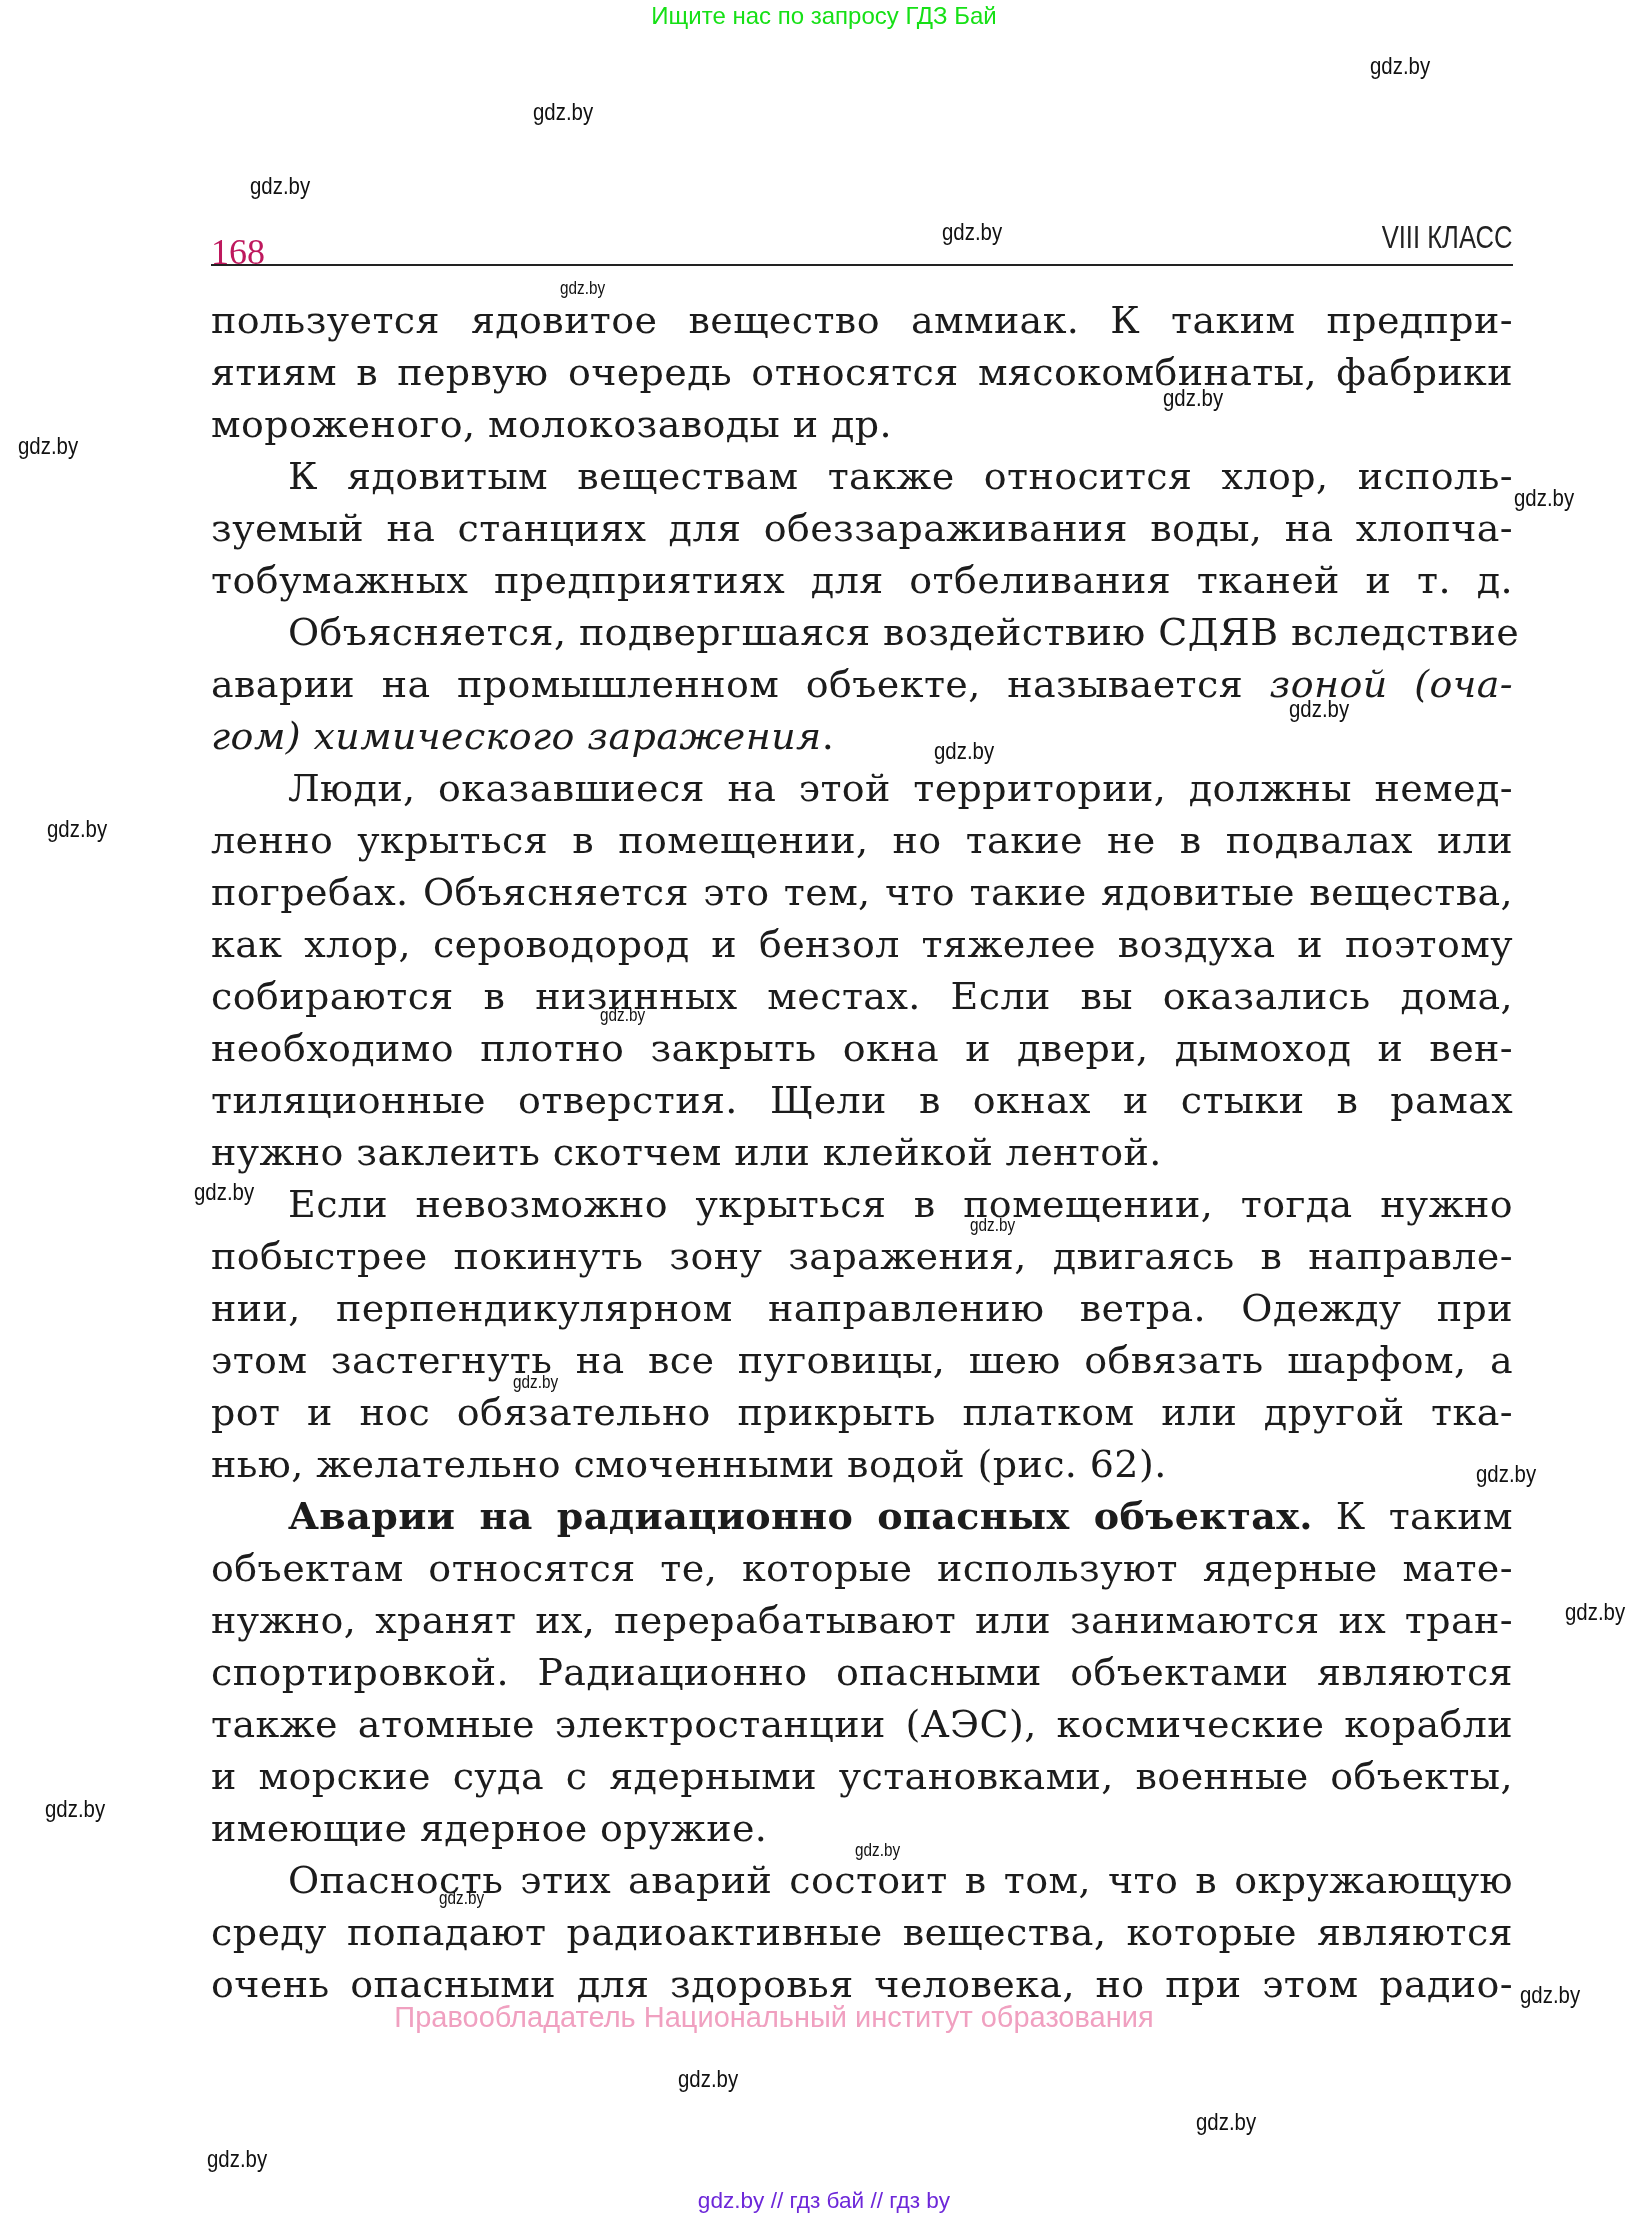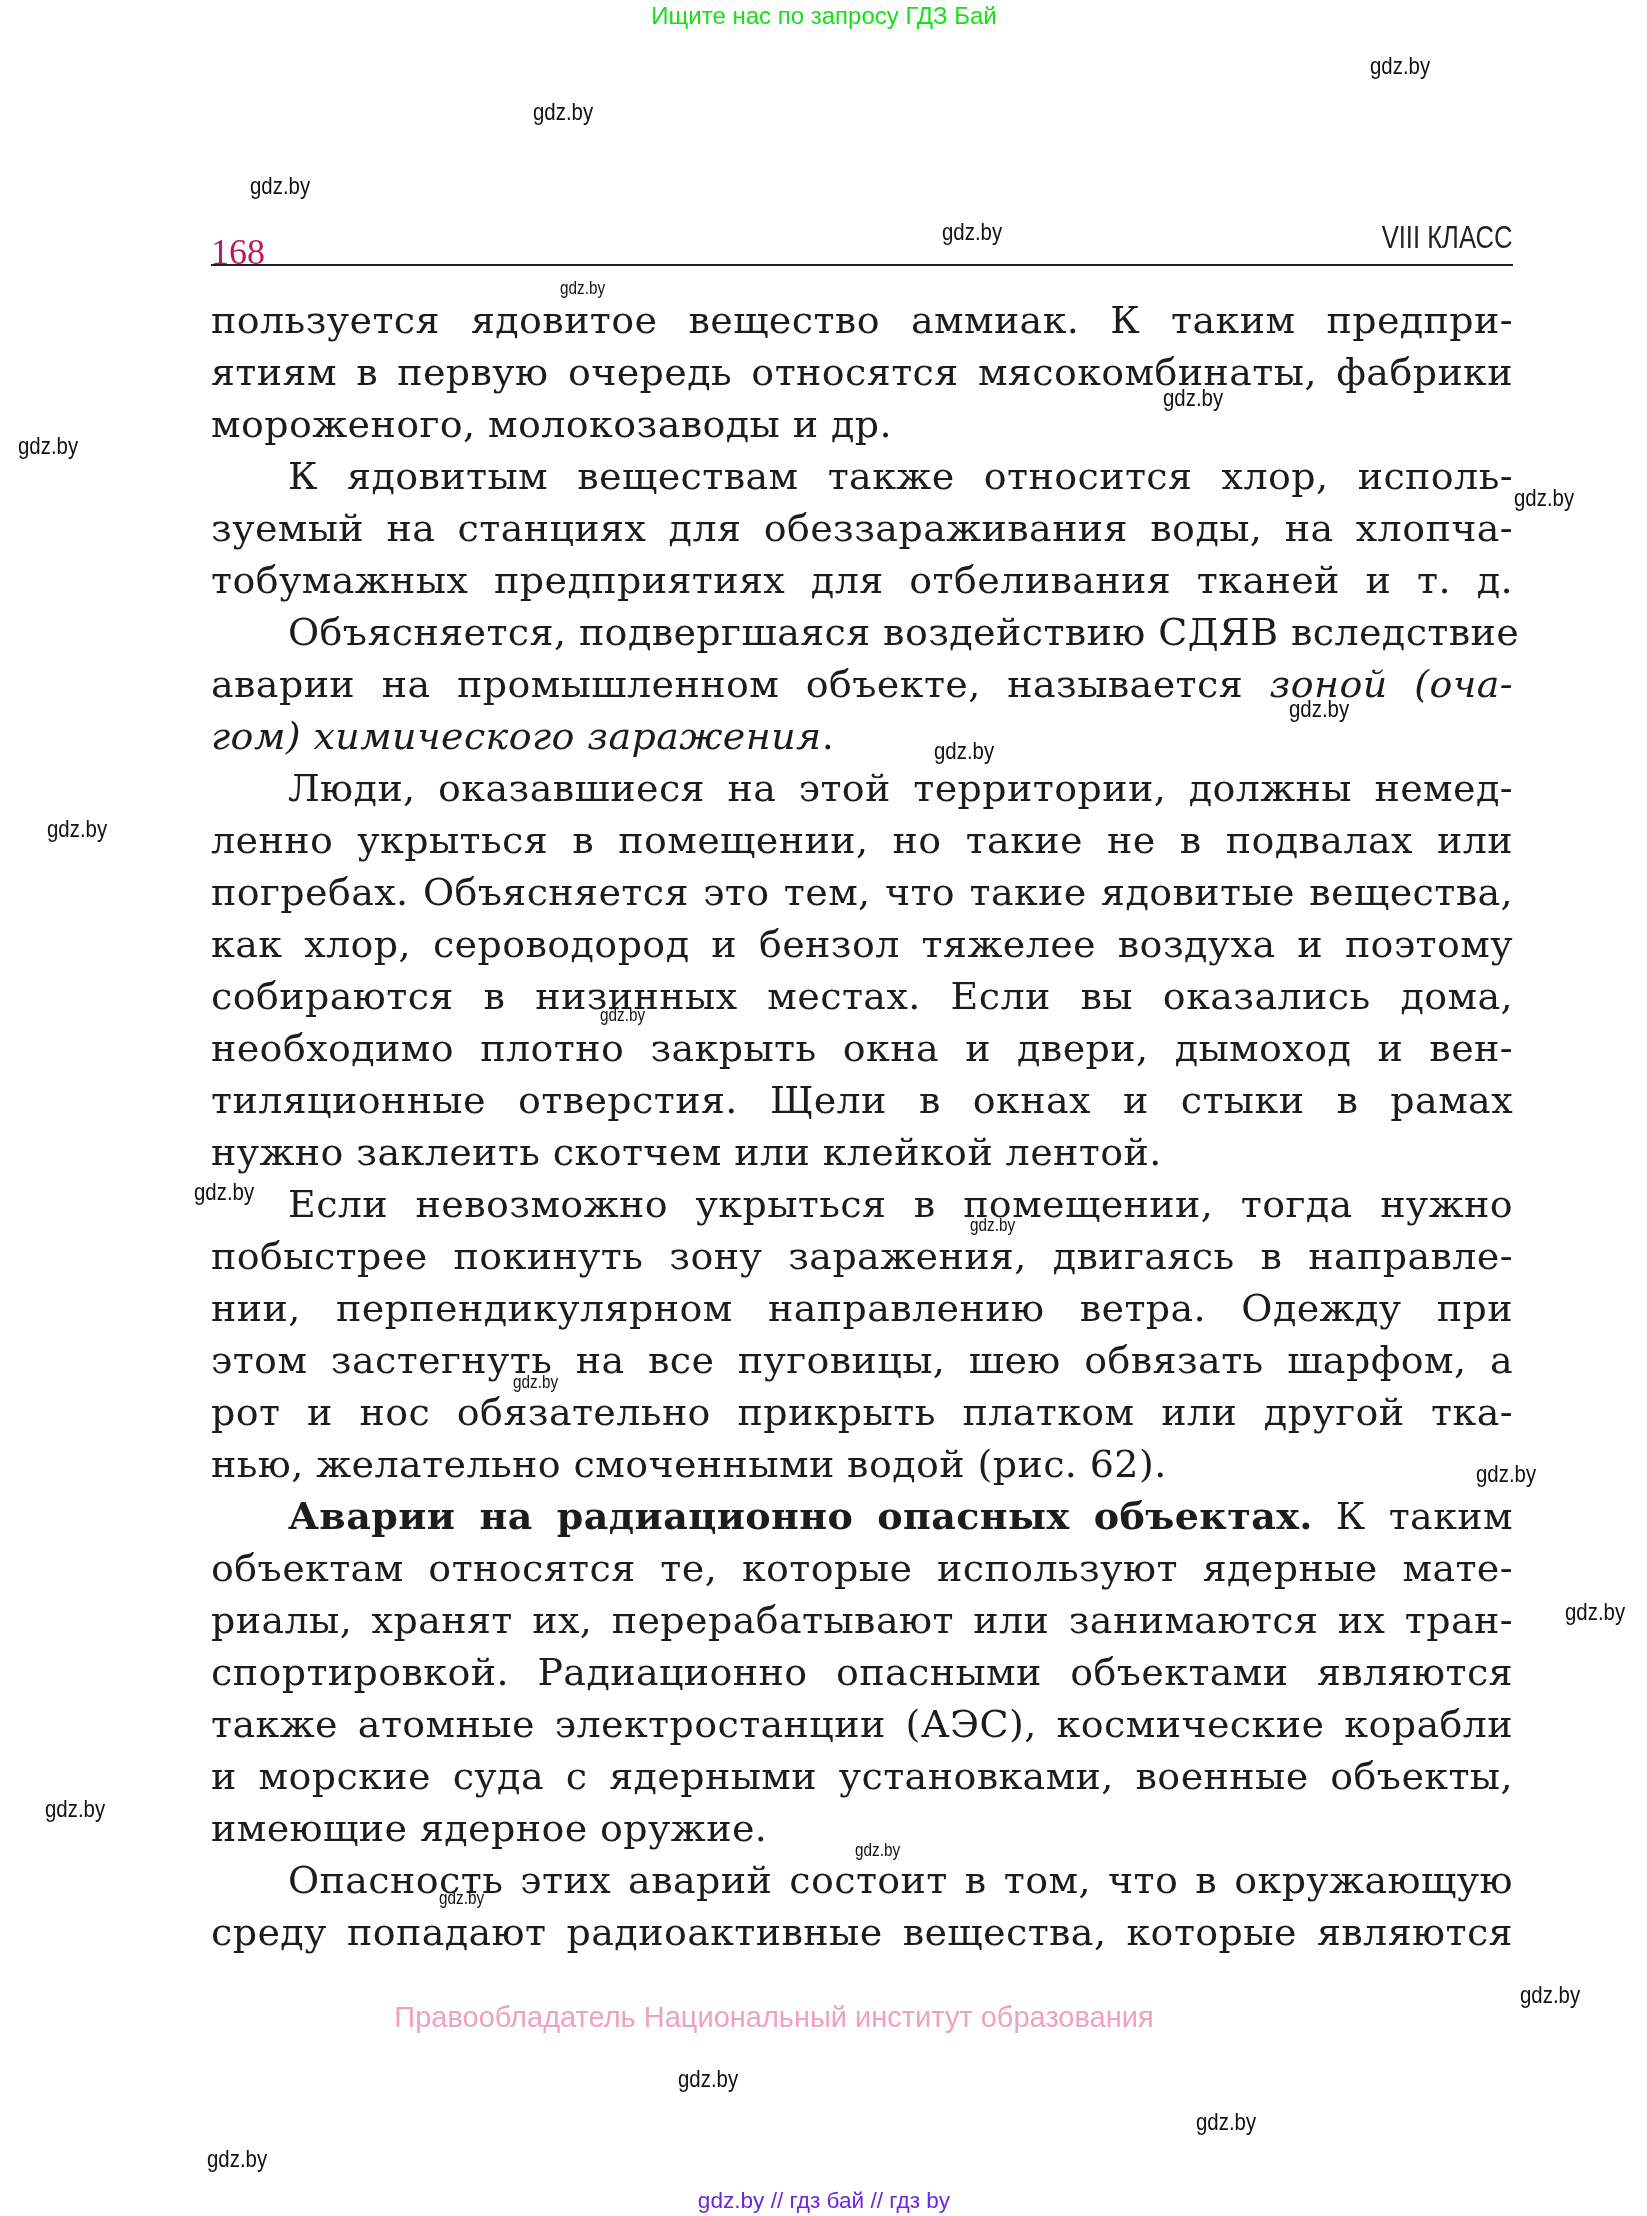--- a/index.html
+++ b/index.html
@@ -52,27 +52,28 @@
     <div class="line"><span>тиляционные отверстия. Щели в окнах и стыки в рамах</span></div>
     <div class="line last"><span>нужно заклеить скотчем или клейкой лентой.</span></div>
     <div class="line indent"><span>Если невозможно укрыться в помещении, тогда нужно</span></div>
     <div class="line"><span>побыстрее покинуть зону заражения, двигаясь в направле-</span></div>
     <div class="line"><span>нии, перпендикулярном направлению ветра. Одежду при</span></div>
     <div class="line"><span>этом застегнуть на все пуговицы, шею обвязать шарфом, а</span></div>
     <div class="line"><span>рот и нос обязательно прикрыть платком или другой тка-</span></div>
     <div class="line last"><span>нью, желательно смоченными водой (рис. 62).</span></div>
     <div class="line indent"><span class="b">Аварии на радиационно опасных объектах.</span><span> К таким</span></div>
     <div class="line"><span>объектам относятся те, которые используют ядерные мате-</span></div>
-    <div class="line"><span>риалы, хранят их, перерабатывают или занимаются их тран-</span></div>
+    <div class="line"><span>нужно, хранят их, перерабатывают или занимаются их тран-</span></div>
     <div class="line"><span>спортировкой. Радиационно опасными объектами являются</span></div>
     <div class="line"><span>также атомные электростанции (АЭС), космические корабли</span></div>
     <div class="line"><span>и морские суда с ядерными установками, военные объекты,</span></div>
     <div class="line last"><span>имеющие ядерное оружие.</span></div>
     <div class="line indent"><span>Опасность этих аварий состоит в том, что в окружающую</span></div>
     <div class="line"><span>среду попадают радиоактивные вещества, которые являются</span></div>
+    <div class="line"><span>очень опасными для здоровья человека, но при этом радио-</span></div>
   </div>
 
 <div id="watermarks">
     <div class="abs wm" style="left: 1370px; top: 52px;">gdz.by</div>
     <div class="abs wm" style="left: 533px; top: 98px;">gdz.by</div>
     <div class="abs wm" style="left: 250px; top: 172px;">gdz.by</div>
     <div class="abs wm" style="left: 942px; top: 218px;">gdz.by</div>
     <div class="abs wm sm" style="left: 560px; top: 278px;">gdz.by</div>
     <div class="abs wm" style="left: 1163px; top: 384px;">gdz.by</div>
     <div class="abs wm" style="left: 18px; top: 432px;">gdz.by</div>

